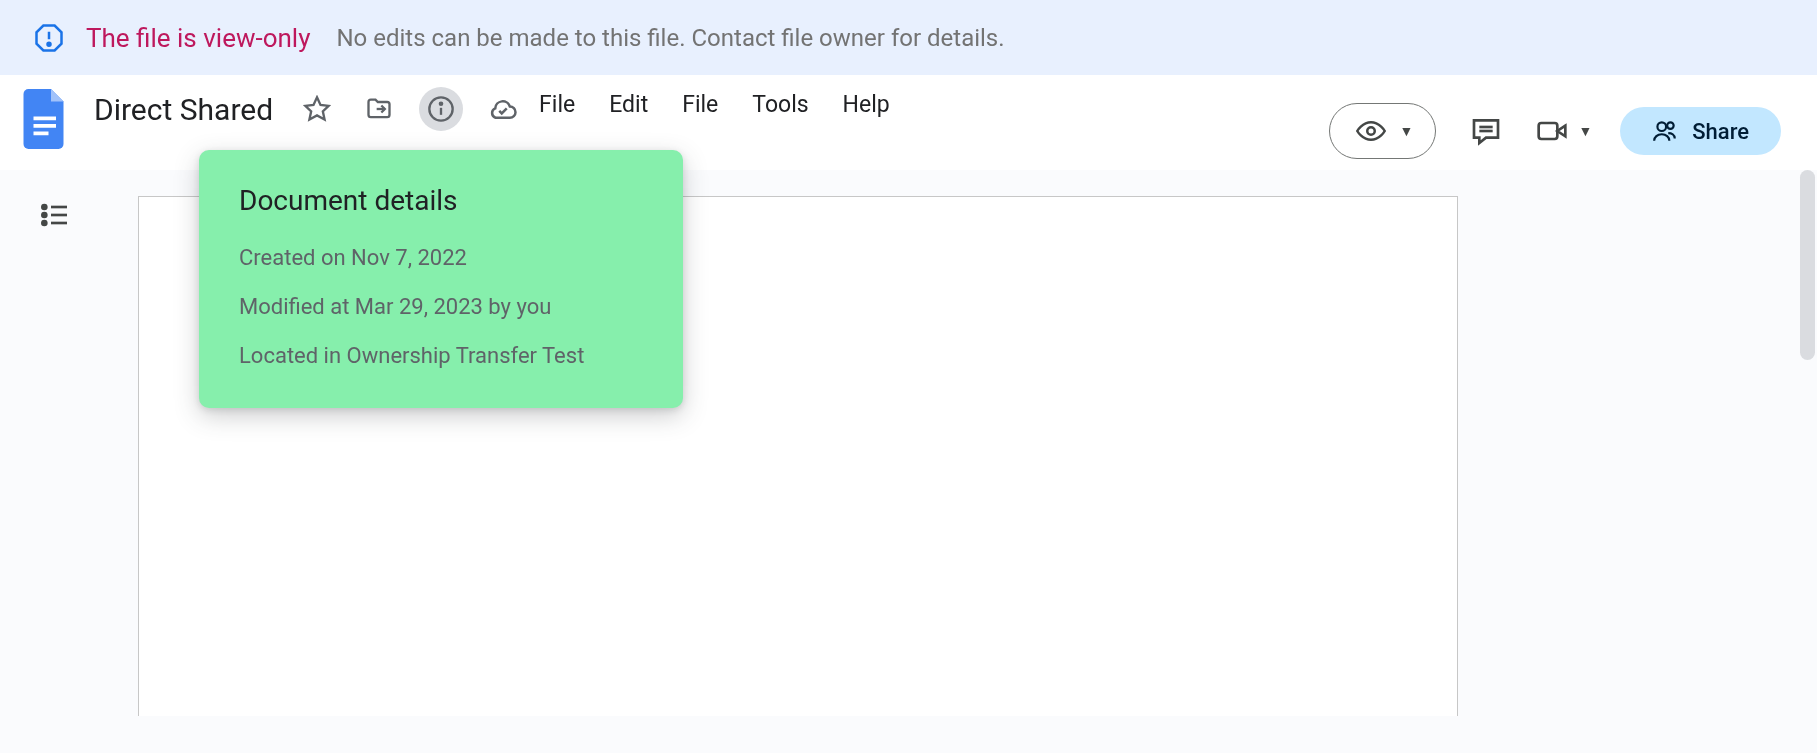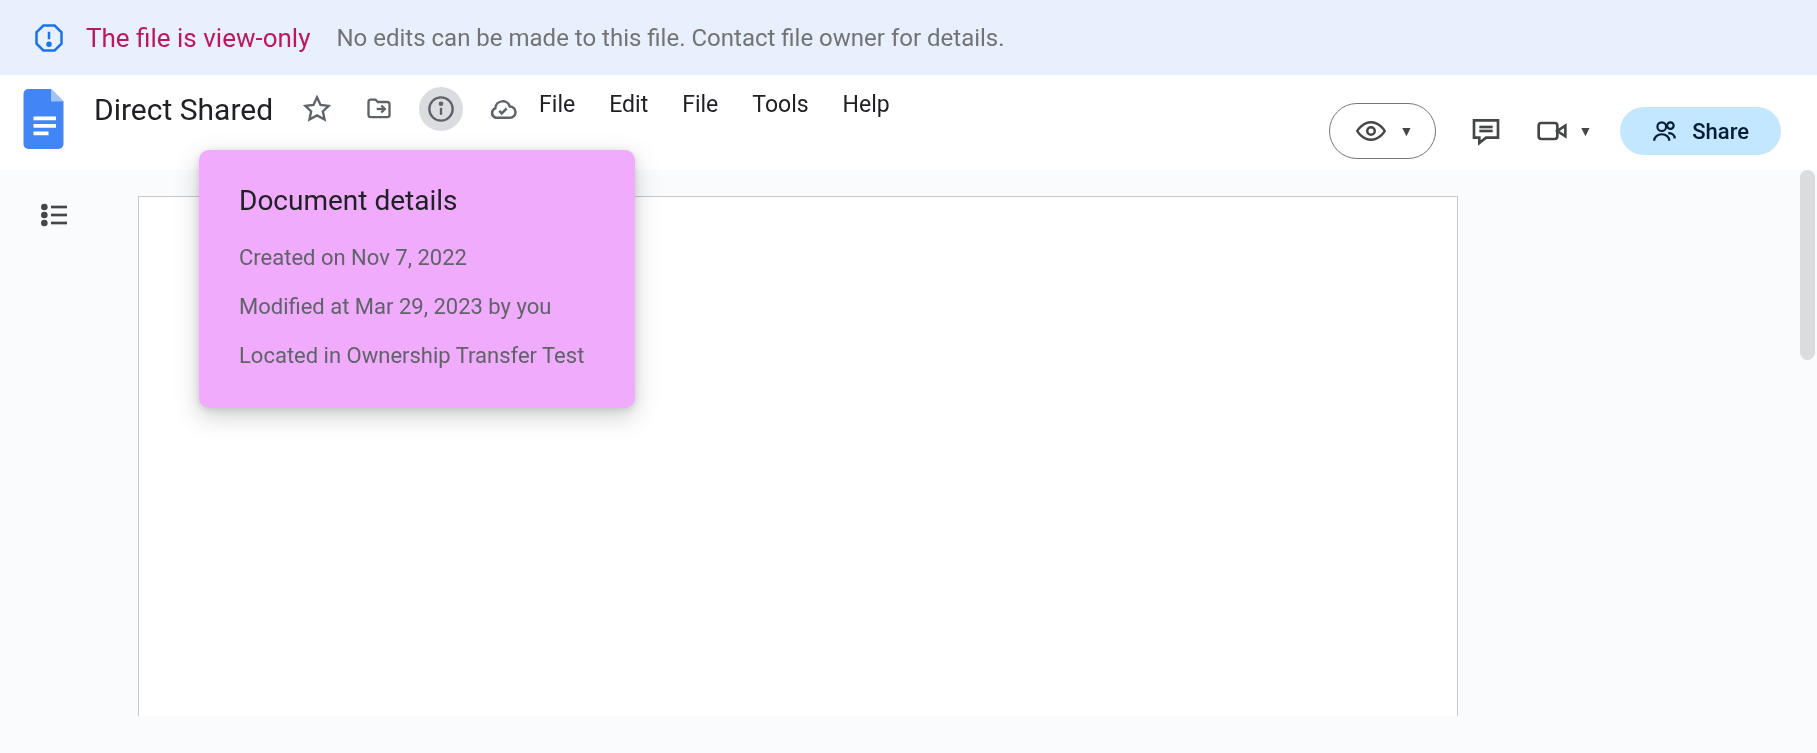--- a/index.html
+++ b/index.html
@@ -83,22 +83,22 @@
     width:1320px;
     height:520px;
     background:#fff;
     border:1px solid #c7c7c7;
     border-bottom:none;
   }
   .popover {
     position:absolute;
     top:150px;
     left:199px;
-    width:436px;
-    background:#f0abfc;
+    width:484px;
+    background:#86efac;
     border-radius:10px;
     box-shadow: 0 2px 6px rgba(60,64,67,.15), 0 8px 24px rgba(60,64,67,.25);
     padding:34px 40px 40px 40px;
   }
   .popover h3 { font-size:28px; font-weight:400; color:#202124; margin-bottom:28px;}
   .popover .line { font-size:22px; color:#5f6368; margin-bottom:24px;}
   .popover .line:last-child{margin-bottom:0;}
   .owner-name { color:#5f6368; border-bottom:1px dotted #5f6368;}
   .scroll-thumb {
     position:absolute; right:2px; top:170px;

